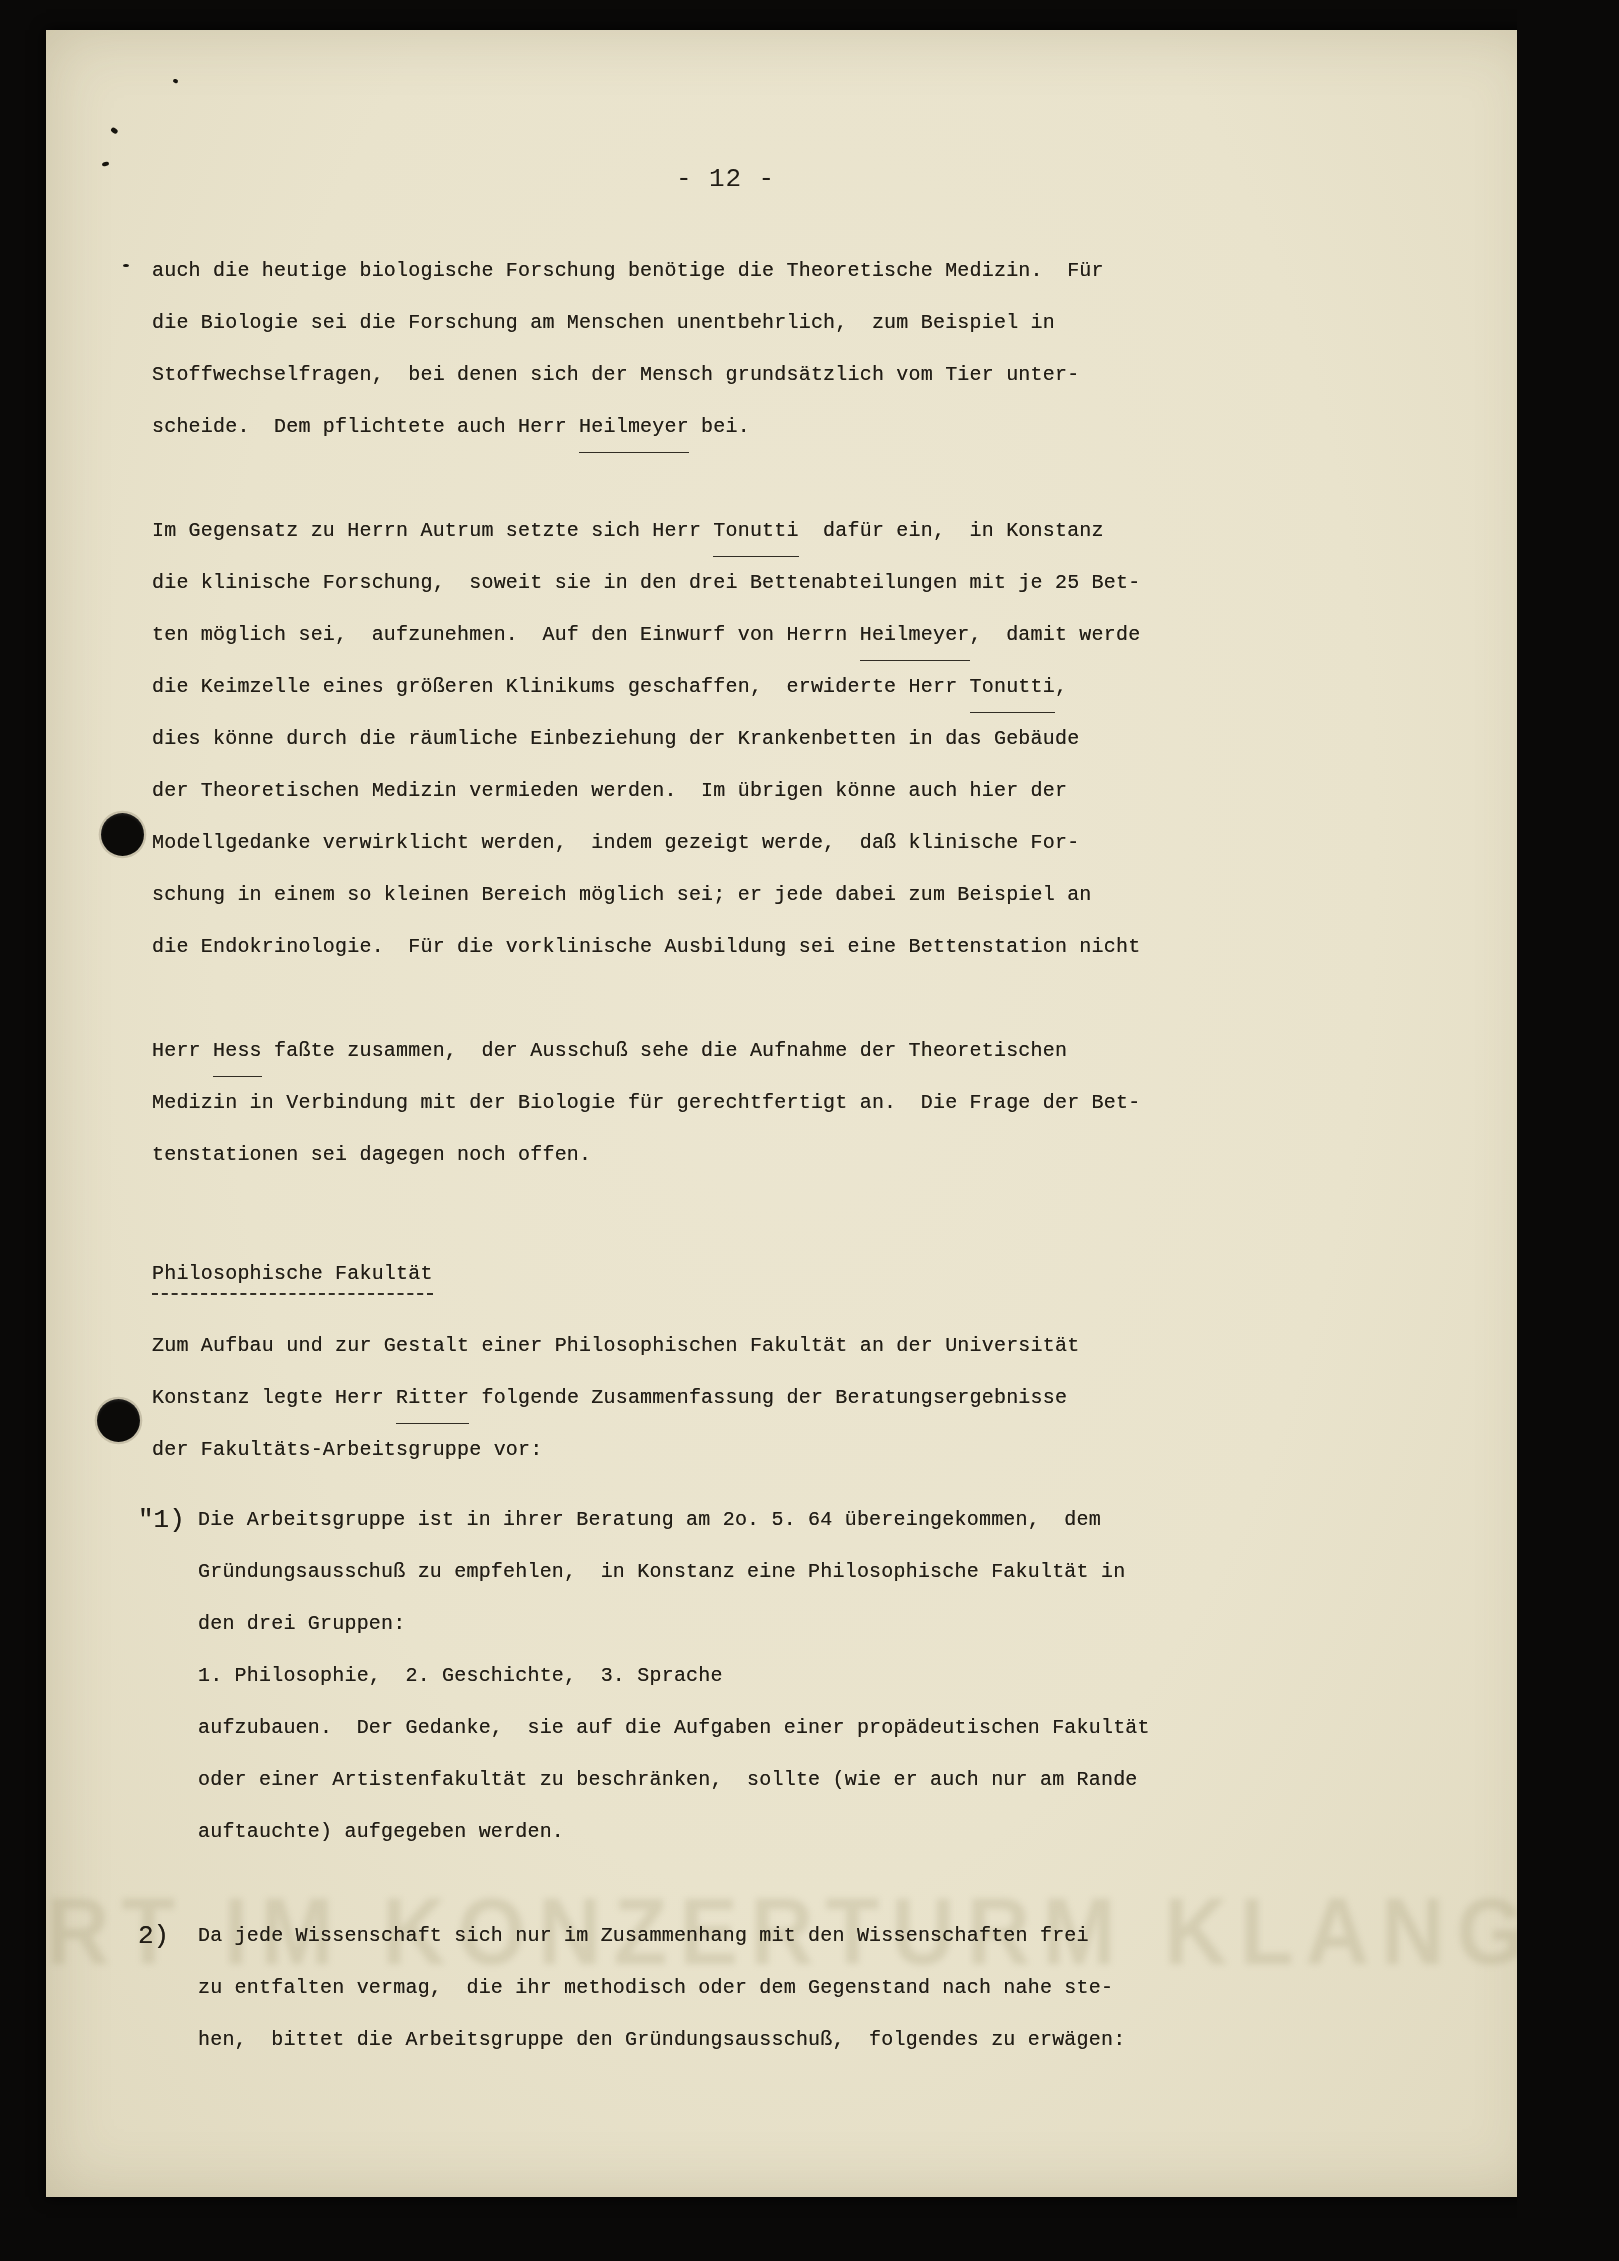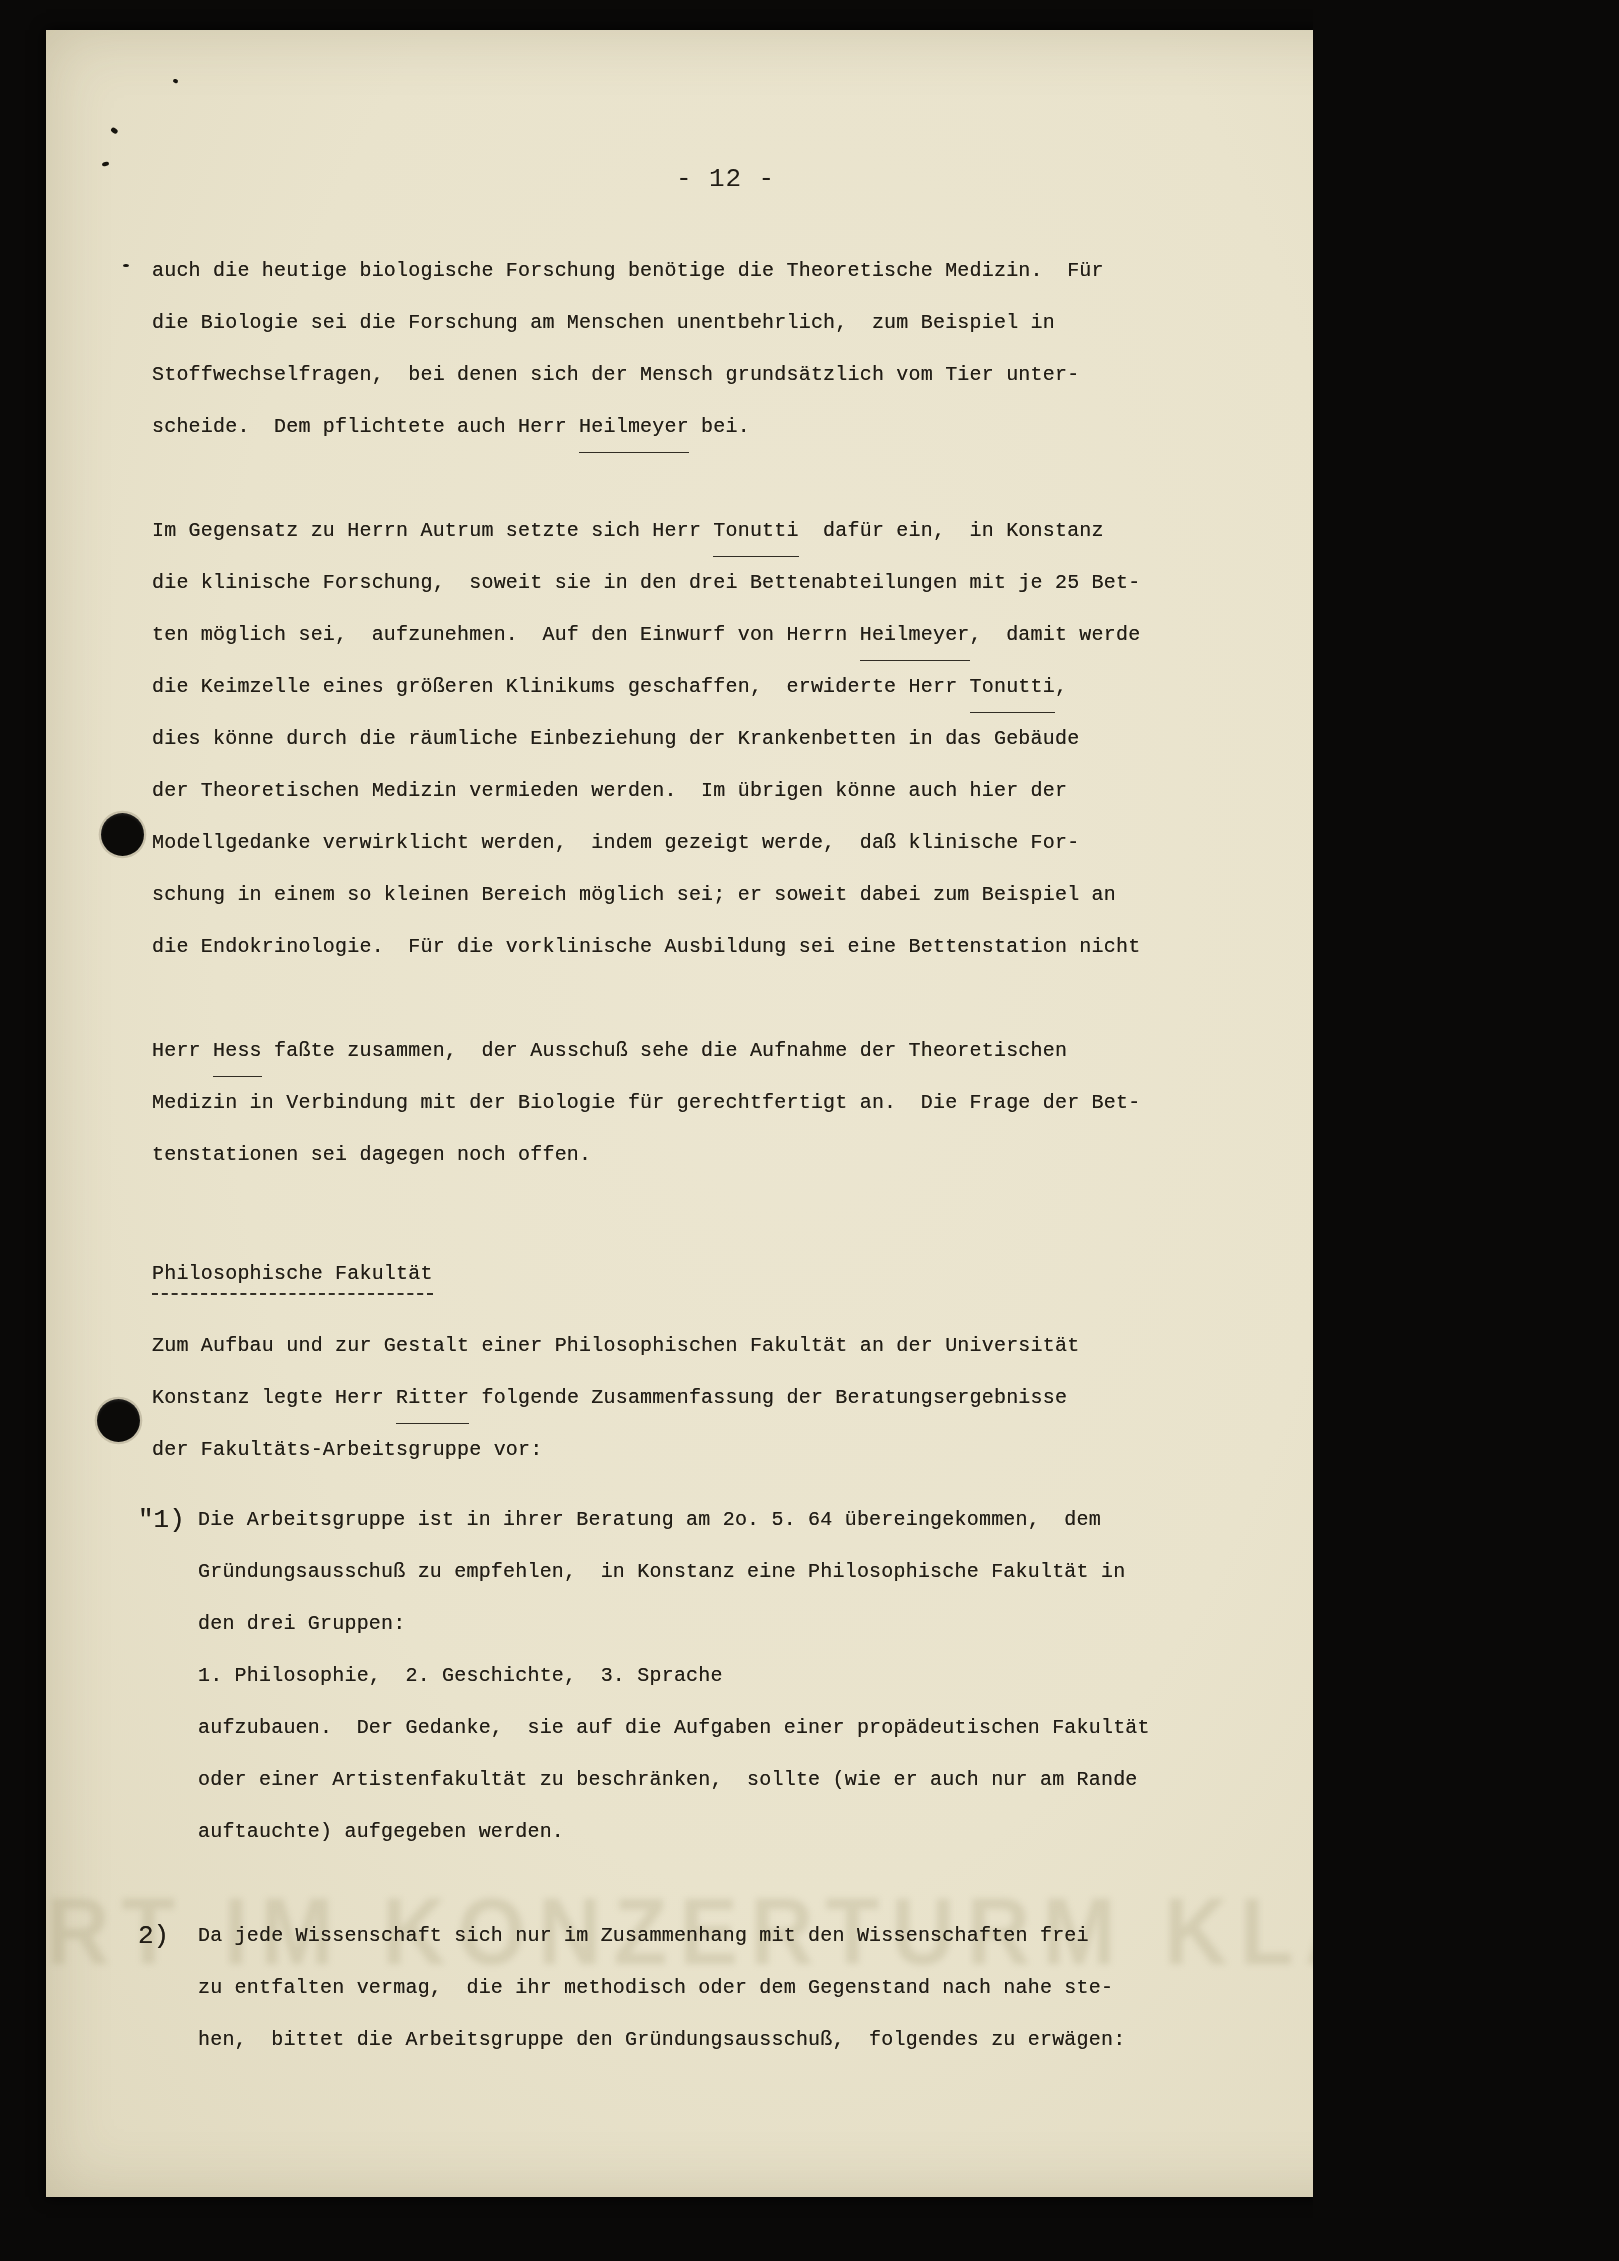--- a/index.html
+++ b/index.html
@@ -1,18 +1,18 @@
 <!DOCTYPE html>
 <html style="font-size:7.4px"><head>
 <meta charset="utf-8">
 <title>Scanned page</title>
 <style>
   html, body { margin:0; padding:0; background:#0a0908; }
   .stage {
-    position:relative; width:1313px; height:2261px; background:#0a0908;
+    position:relative; width:1517px; height:2261px; background:#0a0908;
     font-family:"Liberation Mono","DejaVu Sans Mono",monospace;
     overflow:hidden;
   }
   .paper {
     position:absolute; left:46px; top:29.5px; width:1494px; height:2167px;
     background: radial-gradient(ellipse at 50% 38%, #ece6d1 0%, #e9e3cc 55%, #e0d9bf 100%);
     box-shadow: inset 0 0 65px rgba(110,95,60,0.22), 0 0 14px rgba(0,0,0,0.9);
     color:#211d16;
   }
   .page-number {
@@ -89,21 +89,21 @@
       </section>
 
       <section class="para b1">
         <div class="line"><span>Im Gegensatz zu Herrn Autrum setzte sich Herr </span><span class="u">Tonutti</span><span>  dafür ein,  in Konstanz</span></div>
         <div class="line"><span>die klinische Forschung,  soweit sie in den drei Bettenabteilungen mit je 25 Bet-</span></div>
         <div class="line"><span>ten möglich sei,  aufzunehmen.  Auf den Einwurf von Herrn </span><span class="u">Heilmeyer</span><span>,  damit werde</span></div>
         <div class="line"><span>die Keimzelle eines größeren Klinikums geschaffen,  erwiderte Herr </span><span class="u">Tonutti</span><span>,</span></div>
         <div class="line"><span>dies könne durch die räumliche Einbeziehung der Krankenbetten in das Gebäude</span></div>
         <div class="line"><span>der Theoretischen Medizin vermieden werden.  Im übrigen könne auch hier der</span></div>
         <div class="line"><span>Modellgedanke verwirklicht werden,  indem gezeigt werde,  daß klinische For-</span></div>
-        <div class="line"><span>schung in einem so kleinen Bereich möglich sei; er soweit dabei zum Beispiel an</span></div>
+        <div class="line"><span>schung in einem so kleinen Bereich möglich sei; er jede dabei zum Beispiel an</span></div>
         <div class="line"><span>die Endokrinologie.  Für die vorklinische Ausbildung sei eine Bettenstation nicht</span></div>
       </section>
 
       <section class="para b2">
         <div class="line"><span>Herr </span><span class="u">Hess</span><span> faßte zusammen,  der Ausschuß sehe die Aufnahme der Theoretischen</span></div>
         <div class="line"><span>Medizin in Verbindung mit der Biologie für gerechtfertigt an.  Die Frage der Bet-</span></div>
         <div class="line"><span>tenstationen sei dagegen noch offen.</span></div>
       </section>
 
       <section class="heading b3">

